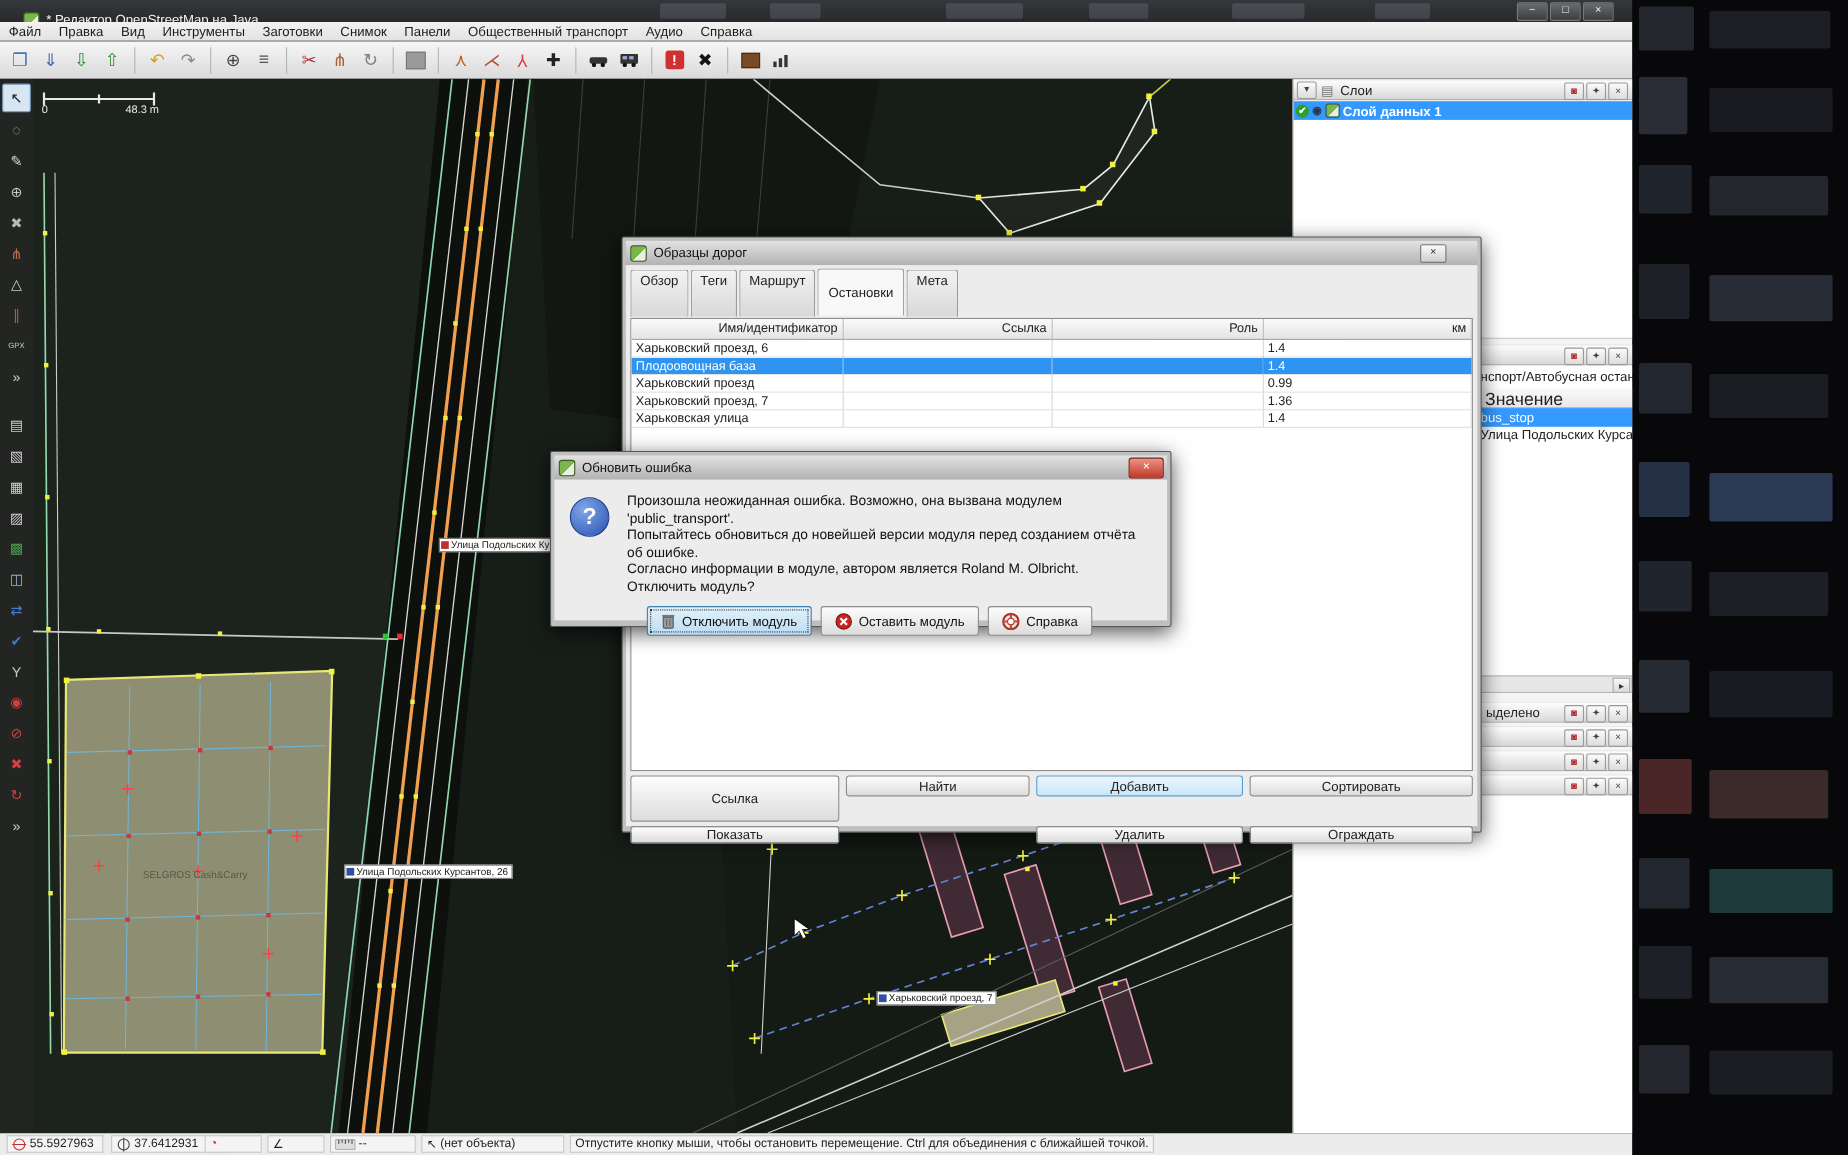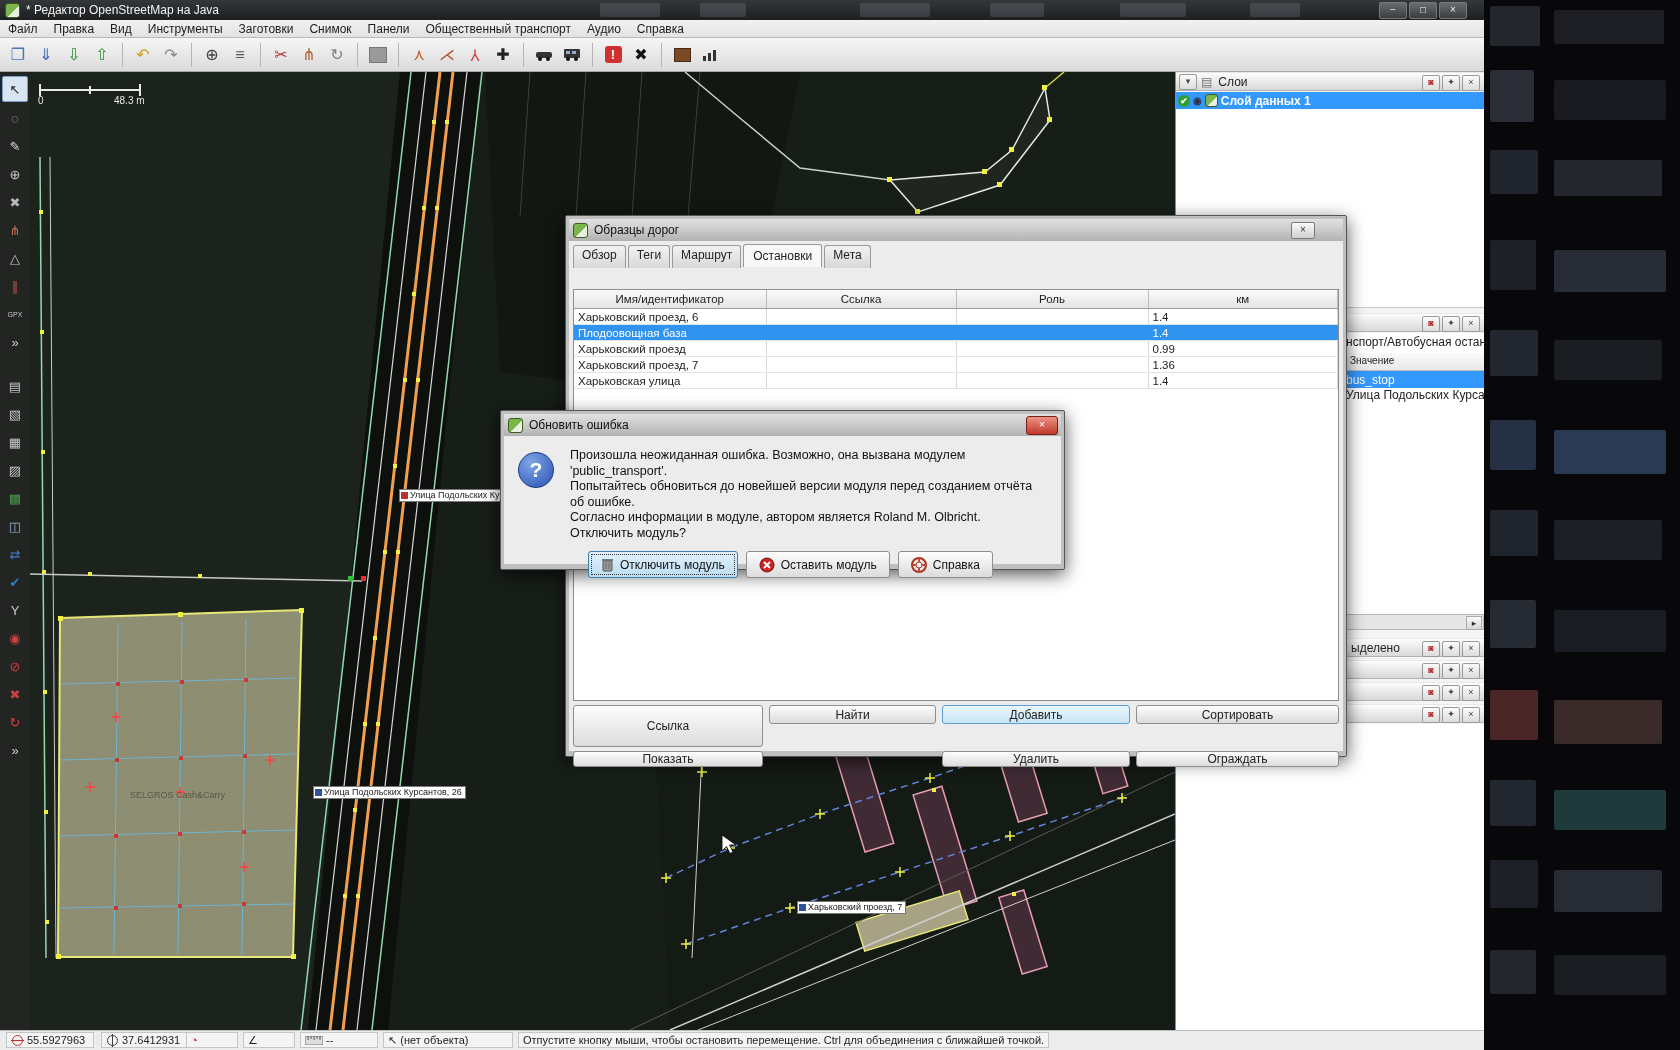--- a/index.html
+++ b/index.html
@@ -1,23 +1,23 @@
 <!DOCTYPE html>
 <html><head>
 <meta charset="utf-8">
 <style>
   html,body{margin:0;padding:0;background:#000;}
   .screen{position:relative;width:1680px;height:1050px;overflow:hidden;
     font-family:"Liberation Sans",sans-serif;background:#101010;color:#222;}
   .abs{position:absolute;}
 
   
-  .titlebar{left:0;top:0;width:1484px;height:20px;
+  .titlebar{left:0;top:0;width:1484px;height:36px;
     background:linear-gradient(#35383b,#1c1e20);color:#f2f2f2;font-size:12px;
-    display:flex;align-items:center;gap:6px;padding-left:5px;box-sizing:border-box;}
+    display:flex;align-items:center;gap:6px;padding-left:21px;box-sizing:border-box;}
   .logo{width:13px;height:13px;border-radius:3px;flex:0 0 auto;
     background:linear-gradient(135deg,#7ab648 0 55%,#e9f0df 55%);border:1px solid #3c5a22;}
   .ghost{position:absolute;top:3px;height:14px;background:rgba(150,160,175,.22);border-radius:2px;}
   .winbtns{position:absolute;right:17px;top:2px;display:flex;gap:2px;}
   .winbtn{width:26px;height:15px;border:1px solid #777;border-radius:2px;
     background:linear-gradient(#6a6d70,#3a3c3e);color:#eee;font-size:10px;line-height:13px;
     text-align:center;cursor:default;}
 
   
   .menubar{left:0;top:20px;width:1484px;height:18px;background:linear-gradient(#f2f2f2,#e2e2e2);
@@ -80,26 +80,26 @@
   .dlg-body{background:#ececec;position:relative;}
   .close-sm{position:absolute;right:3px;top:3px;width:22px;height:15px;border:1px solid #7a7a7a;
     border-radius:2px;background:linear-gradient(#fafafa,#cfcfcf);font-size:10px;line-height:13px;
     text-align:center;color:#333;}
   .close-red{position:absolute;right:3px;top:2px;width:30px;height:17px;border:1px solid #7a1f16;
     border-radius:3px;background:linear-gradient(#ec9384,#c0392b);color:#fff;font-size:11px;
     line-height:15px;text-align:center;}
   .tabs{display:flex;gap:2px;padding:4px 4px 0 4px;}
   .tab{border:1px solid #9a9a9a;border-bottom:none;background:linear-gradient(#f2f2f2,#d8d8d8);
     font-size:12px;padding:2px 8px;border-radius:3px 3px 0 0;color:#222;}
-  .tab.active{background:#f8f8f8;padding:4px 9px;position:relative;top:-1px;}
+  .tab.active{background:#f8f8f8;padding:14px 9px;position:relative;top:-1px;}
   .tbl-wrap{position:absolute;left:4px;right:4px;top:48px;bottom:50px;border:1px solid #8e8e8e;
     background:#fff;overflow:hidden;}
   .tbl{width:100%;border-collapse:collapse;font-size:11.5px;table-layout:fixed;}
   .tbl th{background:linear-gradient(#fafafa,#e4e4e4);border-right:1px solid #bdbdbd;
-    border-bottom:1px solid #9e9e9e;font-weight:normal;text-align:center;padding:2px 4px;height:14px;}
+    border-bottom:1px solid #9e9e9e;font-weight:normal;text-align:right;padding:2px 4px;height:14px;}
   .tbl td{border-right:1px solid #d8d8d8;border-bottom:1px solid #e2e2e2;padding:0 4px;height:15px;
     white-space:nowrap;overflow:hidden;}
   .tbl tr.selected td{background:#2f93f0;color:#fff;border-right-color:#2f93f0;}
   .dlg-buttons{position:absolute;left:4px;right:4px;bottom:4px;height:42px;display:grid;
     grid-template-columns:190px 167px 188px 1fr;grid-template-rows:19px 19px;gap:4px 6px;}
   .btn{border:1px solid #8e8e8e;border-radius:3px;background:linear-gradient(#fdfdfd,#dcdcdc);
     font-size:12px;color:#222;display:flex;align-items:center;justify-content:center;}
   .btn.primary{background:linear-gradient(#eaf6fd,#c9e7f8);border-color:#5a9fd4;text-align:right;}
   .btn.tall{grid-row:1 / 3;}
 
@@ -455,21 +455,21 @@
     <div class="panel-hdr" style="top:241px">
       <span class="pbtns">
         <span class="pbtn red">◙</span>
         <span class="pbtn">✦</span>
         <span class="pbtn">×</span>
       </span>
     </div>
     <div style="position:absolute;top:261px;left:0;width:100%;height:281px;background:#fff">
       <div style="position:absolute;left:170px;top:2px;font-size:12px;white-space:nowrap">нспорт/Автобусная останов</div>
       <div style="position:absolute;left:0;right:0;top:20px;height:17px;border-bottom:1px solid #bbb;background:linear-gradient(#fafafa,#e8e8e8)">
-        <span style="position:absolute;left:174px;font-size:10px;top:2px">Значение</span>
+        <span style="position:absolute;left:174px;font-size:16px;top:2px">Значение</span>
       </div>
       <div class="sel-row" style="top:38px;font-weight:normal">
         <span style="margin-left:168px">bus_stop</span>
       </div>
       <div style="position:absolute;top:55px;left:0;width:100%;height:16px;font-size:12px">
         <span style="margin-left:170px;white-space:nowrap">Улица Подольских Курсант</span>
       </div>
     </div>
     <div class="hscroll" style="top:542px">
       <div class="hthumb"></div>

